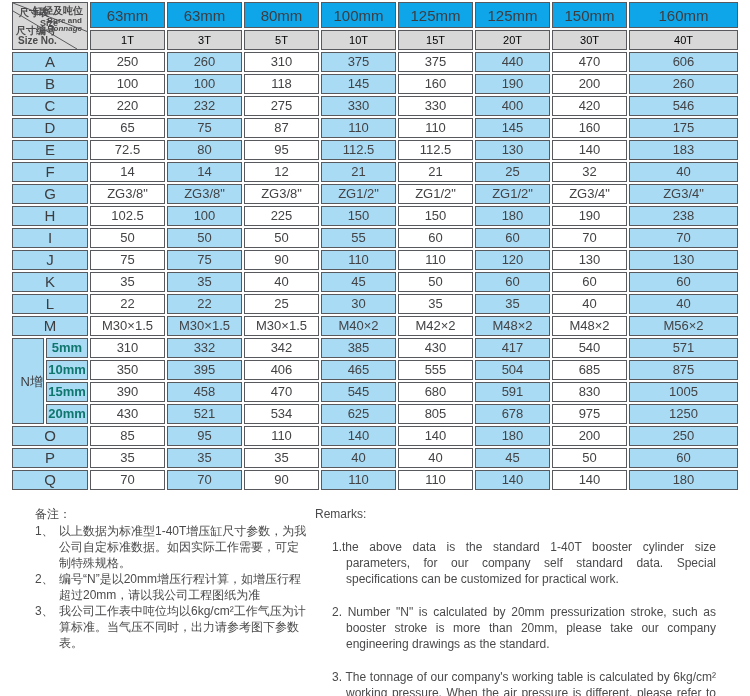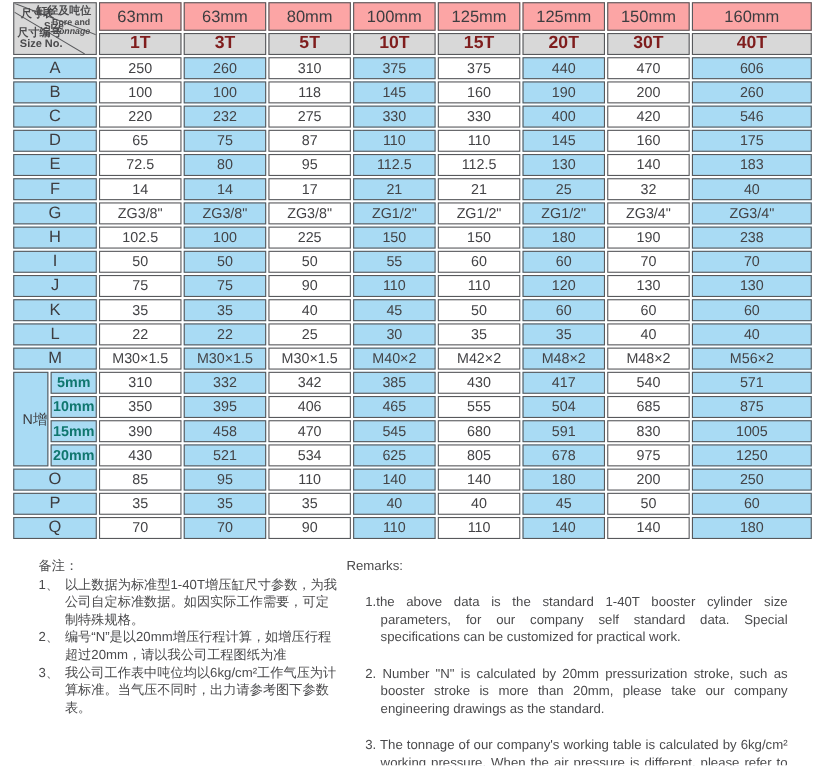--- a/index.html
+++ b/index.html
@@ -15,22 +15,22 @@
   .title-en{font-family:"Liberation Serif",serif;font-weight:bold;font-size:13px;line-height:15px;}
   .sq{position:absolute;left:8px;top:5px;width:40px;height:43px;background:#1e61ab;z-index:2;}
   .tri{position:absolute;left:30px;top:5px;width:18px;height:15px;background:#13306b;
        clip-path:polygon(0 0,100% 0,100% 100%);z-index:3;}
 
   
   table.dim{border-collapse:separate;border-spacing:2px;table-layout:fixed;
             width:730px;margin-left:10px;}
   .dim th,.dim td{border:1px solid #58595c;text-align:center;vertical-align:middle;
                   padding:0;overflow:hidden;white-space:nowrap;}
-  .h-bore{background:#fca5a5;height:24px;font-size:15px;font-weight:400;color:#3d3d40;}
-  .h-ton {background:#d8d8d8;height:18px;font-size:16px;font-weight:700;color:#7f1d1d;}
+  .h-bore{background:#0ea5e9;height:24px;font-size:15px;font-weight:400;color:#3d3d40;}
+  .h-ton {background:#d8d8d8;height:18px;font-size:11px;font-weight:400;color:#000000;}
   td.c{height:18px;font-size:13px;line-height:18px;color:#434346;}
   td.w{background:#ffffff;}
   td.b{background:#a9dbf4;}
   td.lbl{background:#a9dbf4;font-size:15px;color:#3d3d40;}
   td.sub{background:#a9dbf4;font-size:13px;color:#0f766e;font-weight:bold;}
   td.vlab{background:#a9dbf4;}
   .vtxt{display:inline-block;width:15px;word-break:break-all;line-height:1.18;
         font-size:13px;color:#3d3d40;}
 
   
@@ -162,21 +162,21 @@
           <td class="c b">112.5</td>
           <td class="c w">112.5</td>
           <td class="c b">130</td>
           <td class="c w">140</td>
           <td class="c b">183</td>
         </tr>
         <tr>
           <td class="c lbl" colspan="2">F</td>
           <td class="c w">14</td>
           <td class="c b">14</td>
-          <td class="c w">17</td>
+          <td class="c w">12</td>
           <td class="c b">21</td>
           <td class="c w">21</td>
           <td class="c b">25</td>
           <td class="c w">32</td>
           <td class="c b">40</td>
         </tr>
         <tr>
           <td class="c lbl" colspan="2">G</td>
           <td class="c w">ZG3/8"</td>
           <td class="c b">ZG3/8"</td>

